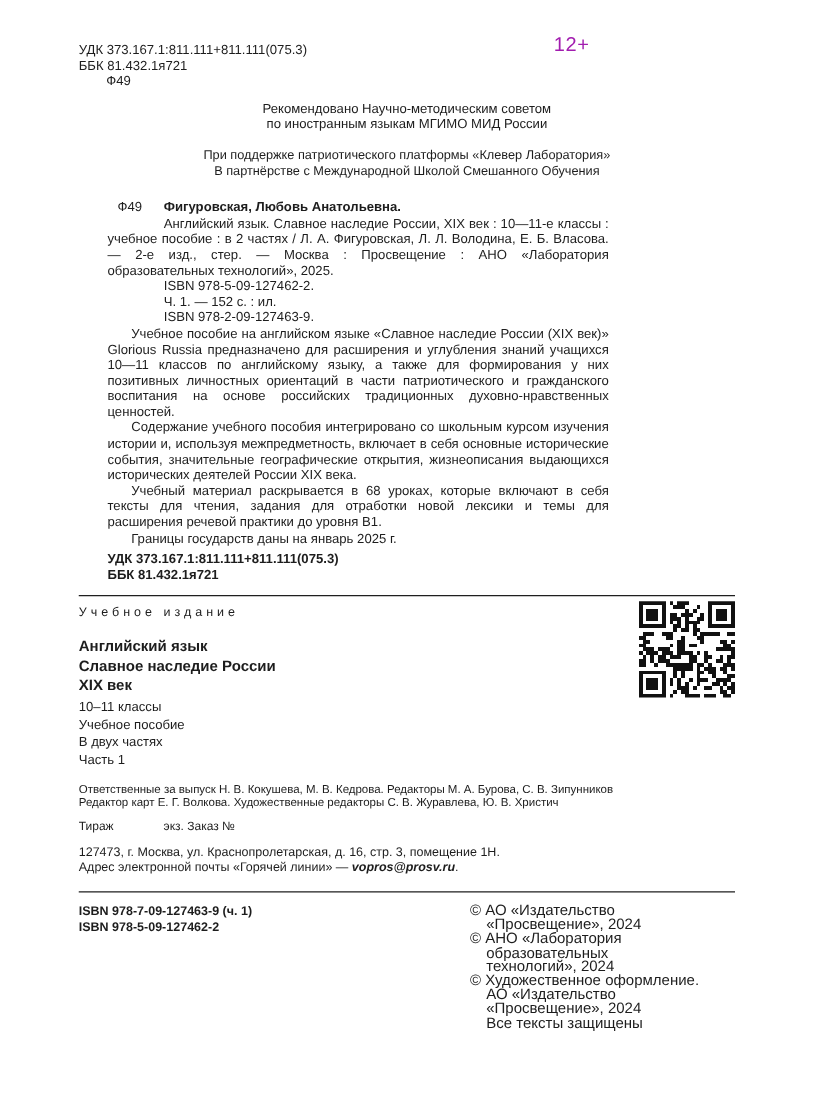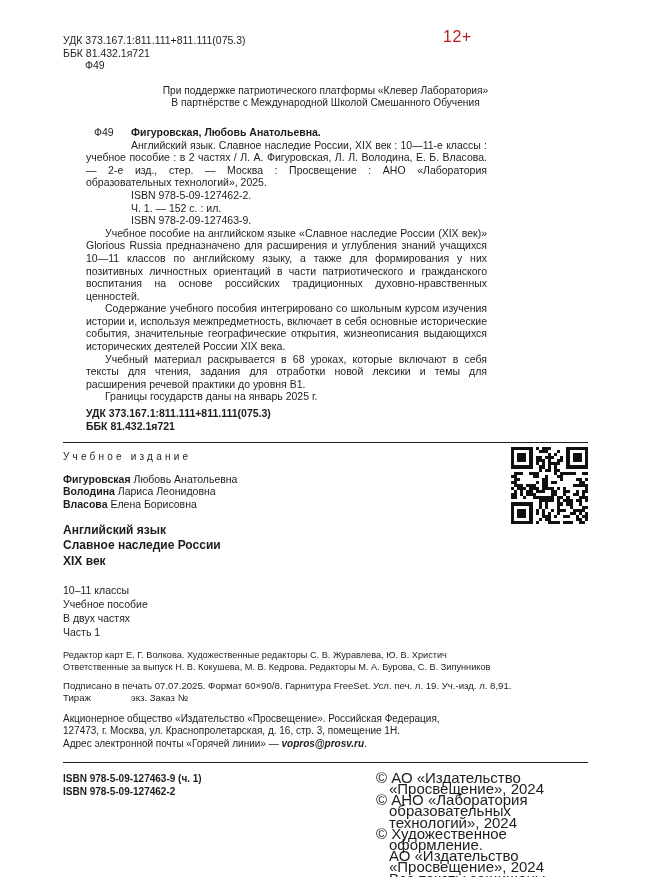--- a/index.html
+++ b/index.html
@@ -5,21 +5,21 @@
   html,body{margin:0;padding:0;}
   body{
     width:650px;height:877px;background:#ffffff;overflow:hidden;
     font-family:"Liberation Sans","DejaVu Sans",sans-serif;
     font-size:10.5px;line-height:12.6px;color:#1d1d1d;
   }
   .page{position:relative;box-sizing:border-box;width:650px;height:877px;padding:34px 62px 0 63px;}
   p{margin:0;}
   
   .top-code{margin-left:22px;}
-  .age-rating{position:absolute;top:28px;left:443px;font-size:16px;line-height:17px;color:#b91c1c;letter-spacing:0.5px;}
+  .age-rating{position:absolute;top:28px;left:443px;font-size:16px;line-height:17px;color:#a21caf;letter-spacing:0.5px;}
   
   .center{text-align:center;}
   .endorse{margin-top:9px;}
   .support{margin-top:13px;font-size:10.2px;}
   
   .entry{position:relative;margin:16px 0 0 23px;width:401px;}
   .entry p{text-align:justify;}
   .entry-code{position:absolute;left:8px;top:0;}
   .author-head{text-indent:45px;font-weight:bold;text-align:left !important;}
   .bib{text-indent:45px;}
@@ -30,47 +30,51 @@
   
   .rule{height:1px;background:#1f1f1f;}
   .rule-1{margin-top:10px;}
   .rule-2{margin-top:12px;}
   
   .imprint{position:relative;padding-top:8px;}
   .edition-type{font-size:10px;letter-spacing:3.2px;}
   .authors{margin-top:9px;}
   .surname{font-weight:bold;}
   .titles{margin-top:12px;font-weight:bold;font-size:12px;line-height:15.5px;}
-  .subs{margin-top:14px;line-height:14px;}
+  .subs{margin-top:2px;line-height:14px;}
   .staff{margin-top:11px;font-size:9.2px;line-height:11.5px;}
   .printinfo{margin-top:7px;font-size:9.6px;line-height:12px;}
   .pre{white-space:pre;}
   .publisher{margin-top:9px;font-size:10px;line-height:12.2px;}
   .bold{font-weight:bold;font-style:italic;}
   .qr{position:absolute;top:4px;right:0;width:77px;height:77px;}
   .qr svg{width:77px;height:77px;display:block;}
   
   .footer{display:flex;justify-content:space-between;margin-top:9px;}
   .isbn-block{font-weight:bold;font-size:10px;line-height:13px;}
-  .cr-block{width:212px;font-size:15px;line-height:11.2px;}
+  .cr-block{width:212px;font-size:12px;line-height:11.2px;}
   .cr-item{padding-left:13px;text-indent:-13px;white-space:pre-line;}
   .rights{padding-left:13px;}
 </style>
 </head>
 <body>
 
 <div class="page">
 
   <div>
     <p>УДК 373.167.1:811.111+811.111(075.3)</p>
     <p>ББК 81.432.1я721</p>
     <p class="top-code">Ф49</p>
   </div>
   <div class="age-rating">12+</div>
 
+  <div class="center endorse">
+    <p>Рекомендовано Научно-методическим советом</p>
+    <p>по иностранным языкам МГИМО МИД России</p>
+  </div>
   <div class="center support">
     <p>При поддержке патриотического платформы «Клевер Лаборатория»</p>
     <p>В партнёрстве с Международной Школой Смешанного Обучения</p>
   </div>
 
   <div class="entry">
     <span class="entry-code">Ф49</span>
     <p class="author-head">Фигуровская, Любовь Анатольевна.</p>
     <p class="bib">Английский язык. Славное наследие России, XIX век : 10—11-е классы : учебное пособие : в 2 частях / Л. А. Фигуровская, Л. Л. Володина, Е. Б. Власова. — 2-е изд., стер. — Москва : Просвещение : АНО «Лаборатория образовательных технологий», 2025.</p>
     <p class="line-ind">ISBN 978-5-09-127462-2.</p>
@@ -320,61 +324,54 @@
             <rect x="18" y="24" width="1" height="1"></rect>
             <rect x="19" y="24" width="1" height="1"></rect>
             <rect x="22" y="24" width="1" height="1"></rect>
             <rect x="23" y="24" width="1" height="1"></rect>
           </g>
       </svg>
     </div>
 
     <p class="edition-type">Учебное издание</p>
 
-    <div class="authors">
-      <p><span class="surname">Фигуровская</span> <span>Любовь Анатольевна</span></p>
-      <p><span class="surname">Володина</span> <span>Лариса Леонидовна</span></p>
-      <p><span class="surname">Власова</span> <span>Елена Борисовна</span></p>
-    </div>
 
     <div class="titles">
       <p>Английский язык</p>
       <p>Славное наследие России</p>
       <p>XIX век</p>
     </div>
 
     <div class="subs">
       <p>10–11 классы</p>
       <p>Учебное пособие</p>
       <p>В двух частях</p>
       <p>Часть 1</p>
     </div>
 
     <div class="staff">
+      <p>Ответственные за выпуск Н. В. Кокушева, М. В. Кедрова. Редакторы М. А. Бурова, С. В. Зипунников</p>
       <p>Редактор карт Е. Г. Волкова. Художественные редакторы С. В. Журавлева, Ю. В. Христич</p>
-      <p>Ответственные за выпуск Н. В. Кокушева, М. В. Кедрова. Редакторы М. А. Бурова, С. В. Зипунников</p>
     </div>
 
     <div class="printinfo">
-      <p>Подписано в печать 07.07.2025. Формат 60×90/8. Гарнитура FreeSet. Усл. печ. л. 19. Уч.-изд. л. 8,91.</p>
       <p class="pre">Тираж               экз. Заказ №</p>
     </div>
 
     <div class="publisher">
-      <p>Акционерное общество «Издательство «Просвещение». Российская Федерация,</p>
       <p>127473, г. Москва, ул. Краснопролетарская, д. 16, стр. 3, помещение 1Н.</p>
       <p><span>Адрес электронной почты «Горячей линии» — </span><span class="bold">vopros@prosv.ru</span><span>.</span></p>
     </div>
   </div>
 
   <div class="rule rule-2"></div>
 
   <div class="footer">
     <div class="isbn-block">
-      <p>ISBN 978-5-09-127463-9 (ч. 1)</p>
+      <p>ISBN 978-7-09-127463-9 (ч. 1)</p>
       <p>ISBN 978-5-09-127462-2</p>
     </div>
     <div class="cr-block">
       <p class="cr-item">© АО «Издательство «Просвещение», 2024</p>
       <p class="cr-item">© АНО «Лаборатория образовательных
 технологий», 2024</p>
       <p class="cr-item">© Художественное оформление.
 АО «Издательство «Просвещение», 2024</p>
       <p class="rights">Все тексты защищены</p>
     </div>

